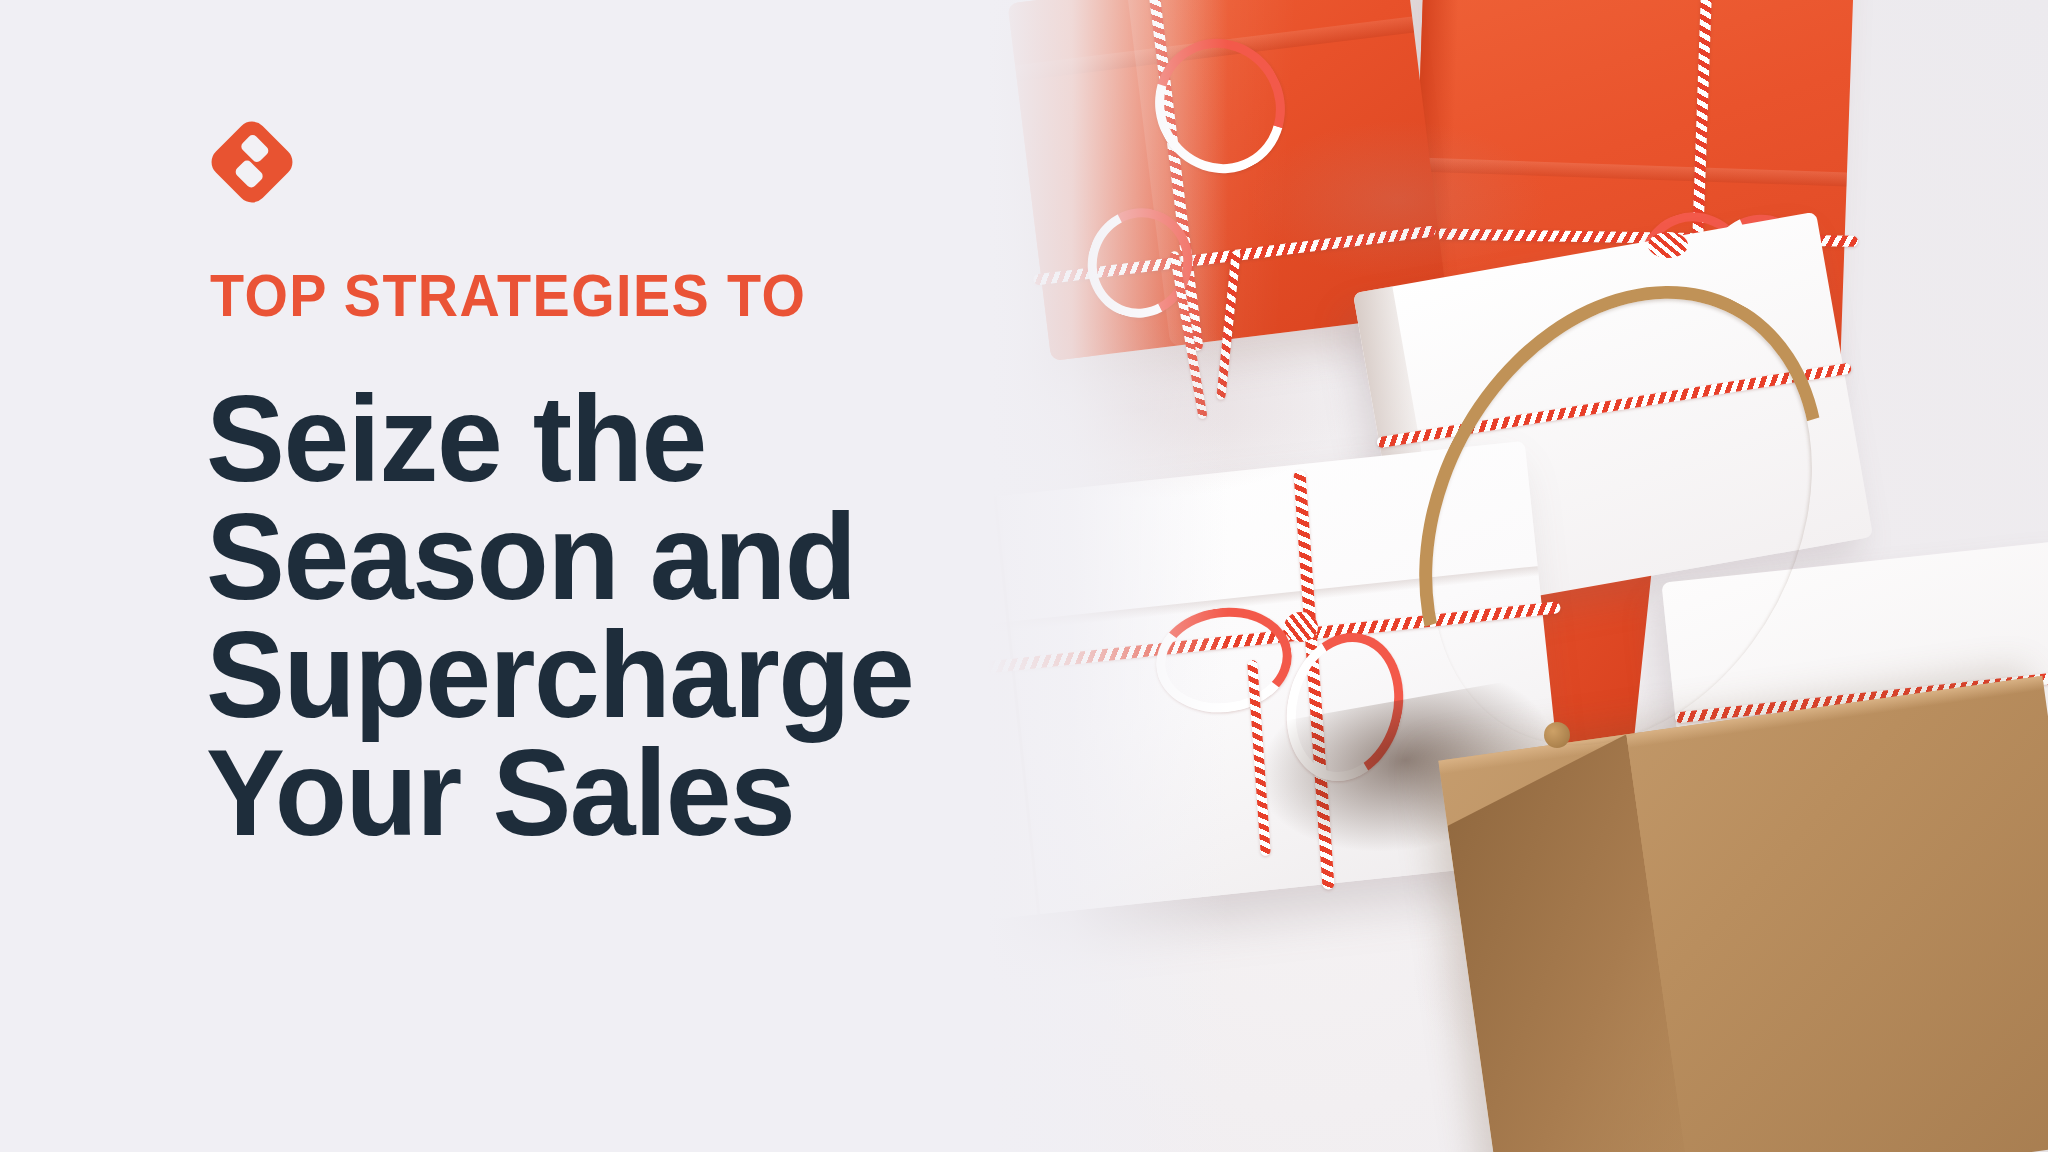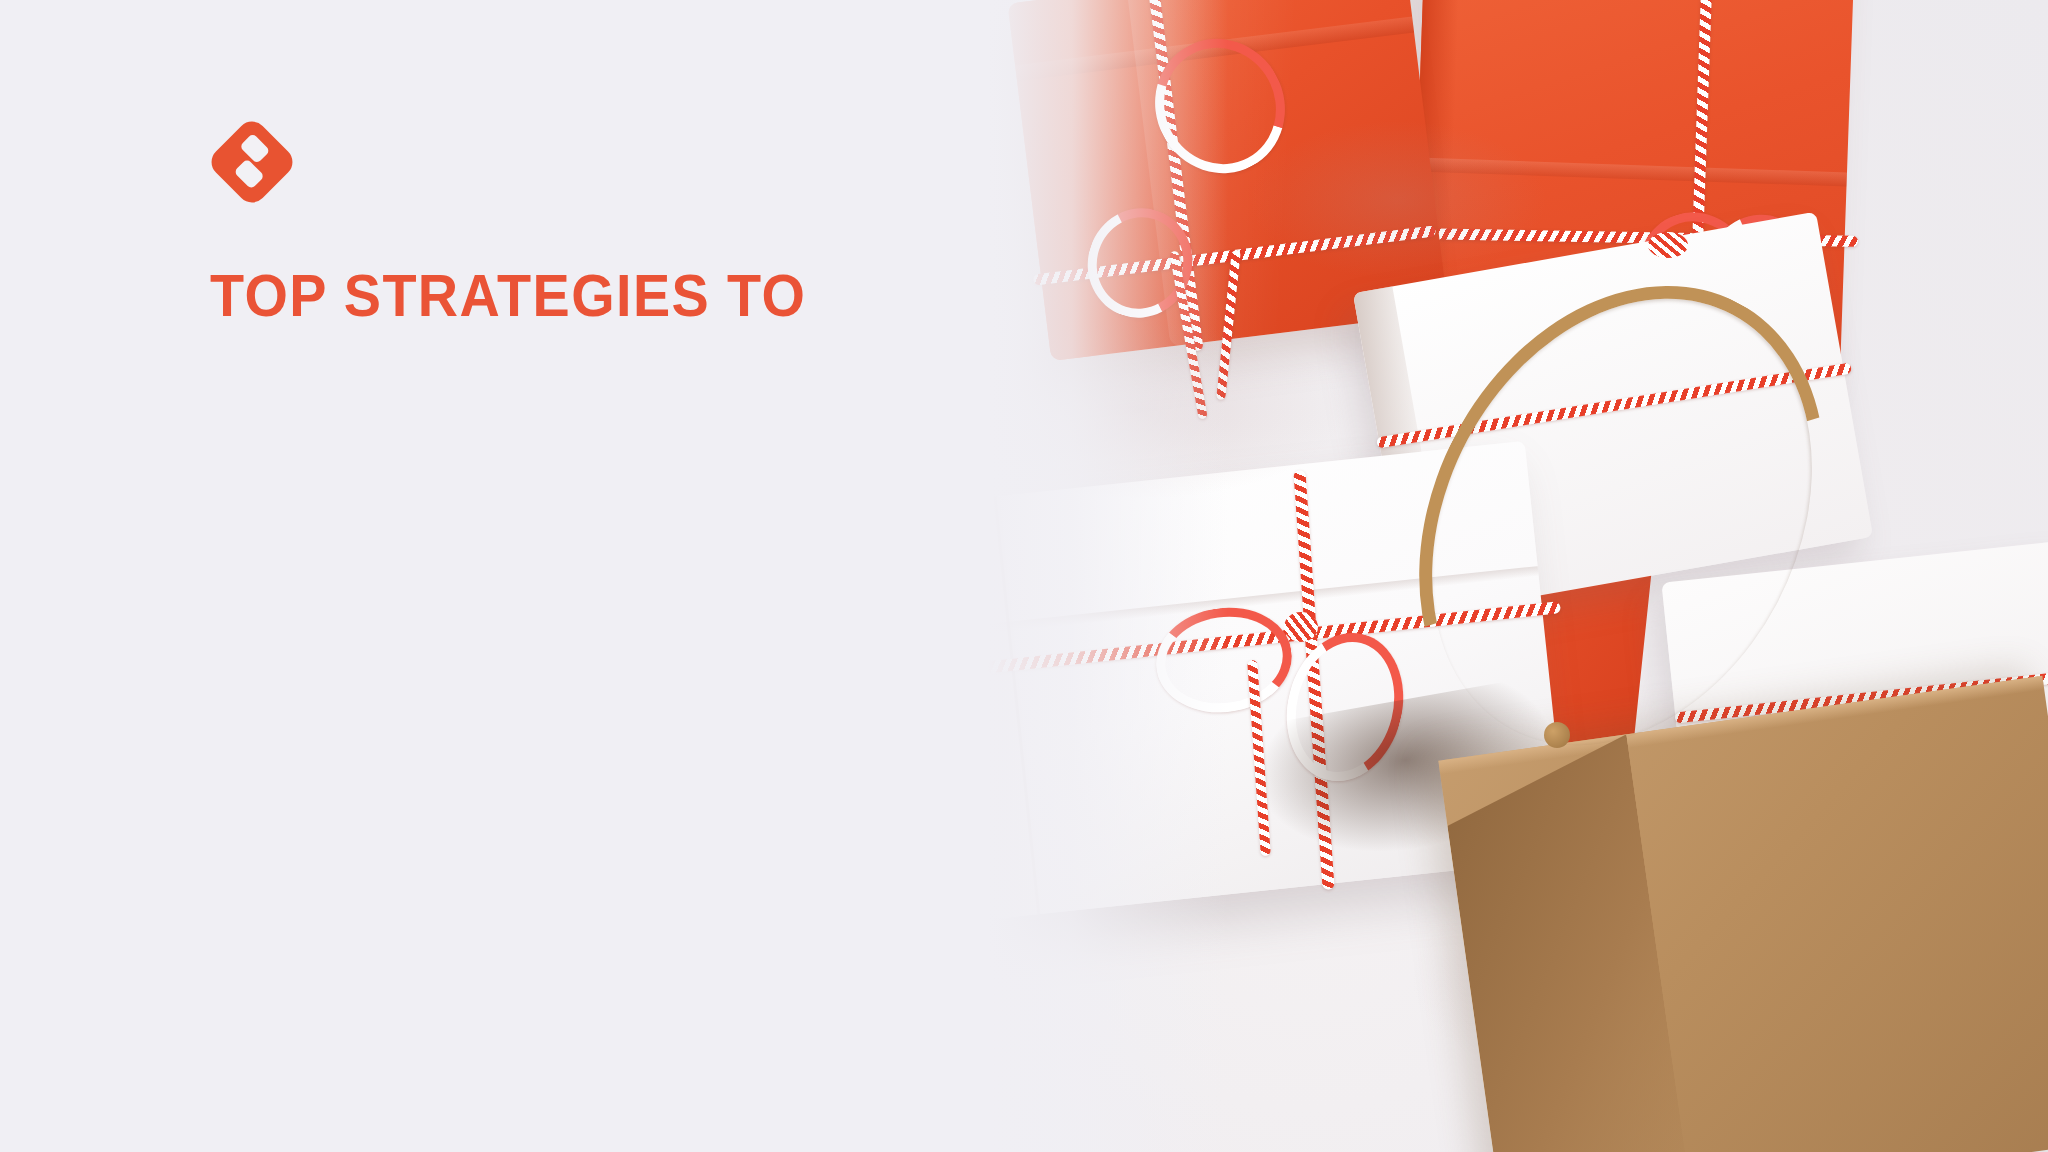--- a/index.html
+++ b/index.html
@@ -345,15 +345,21 @@
 
     <div class="logo">
       <div class="logo-diamond">
         <div class="logo-cut a"></div>
         <div class="logo-cut b"></div>
       </div>
     </div>
 
     <div class="eyebrow">TOP STRATEGIES TO</div>
 
+    <div class="headline">
+      <span class="hl">Seize the</span>
+      <span class="hl">Season and</span>
+      <span class="hl">Supercharge</span>
+      <span class="hl">Your Sales</span>
+    </div>
 
   </div>
 </div>
 
 </body></html>

